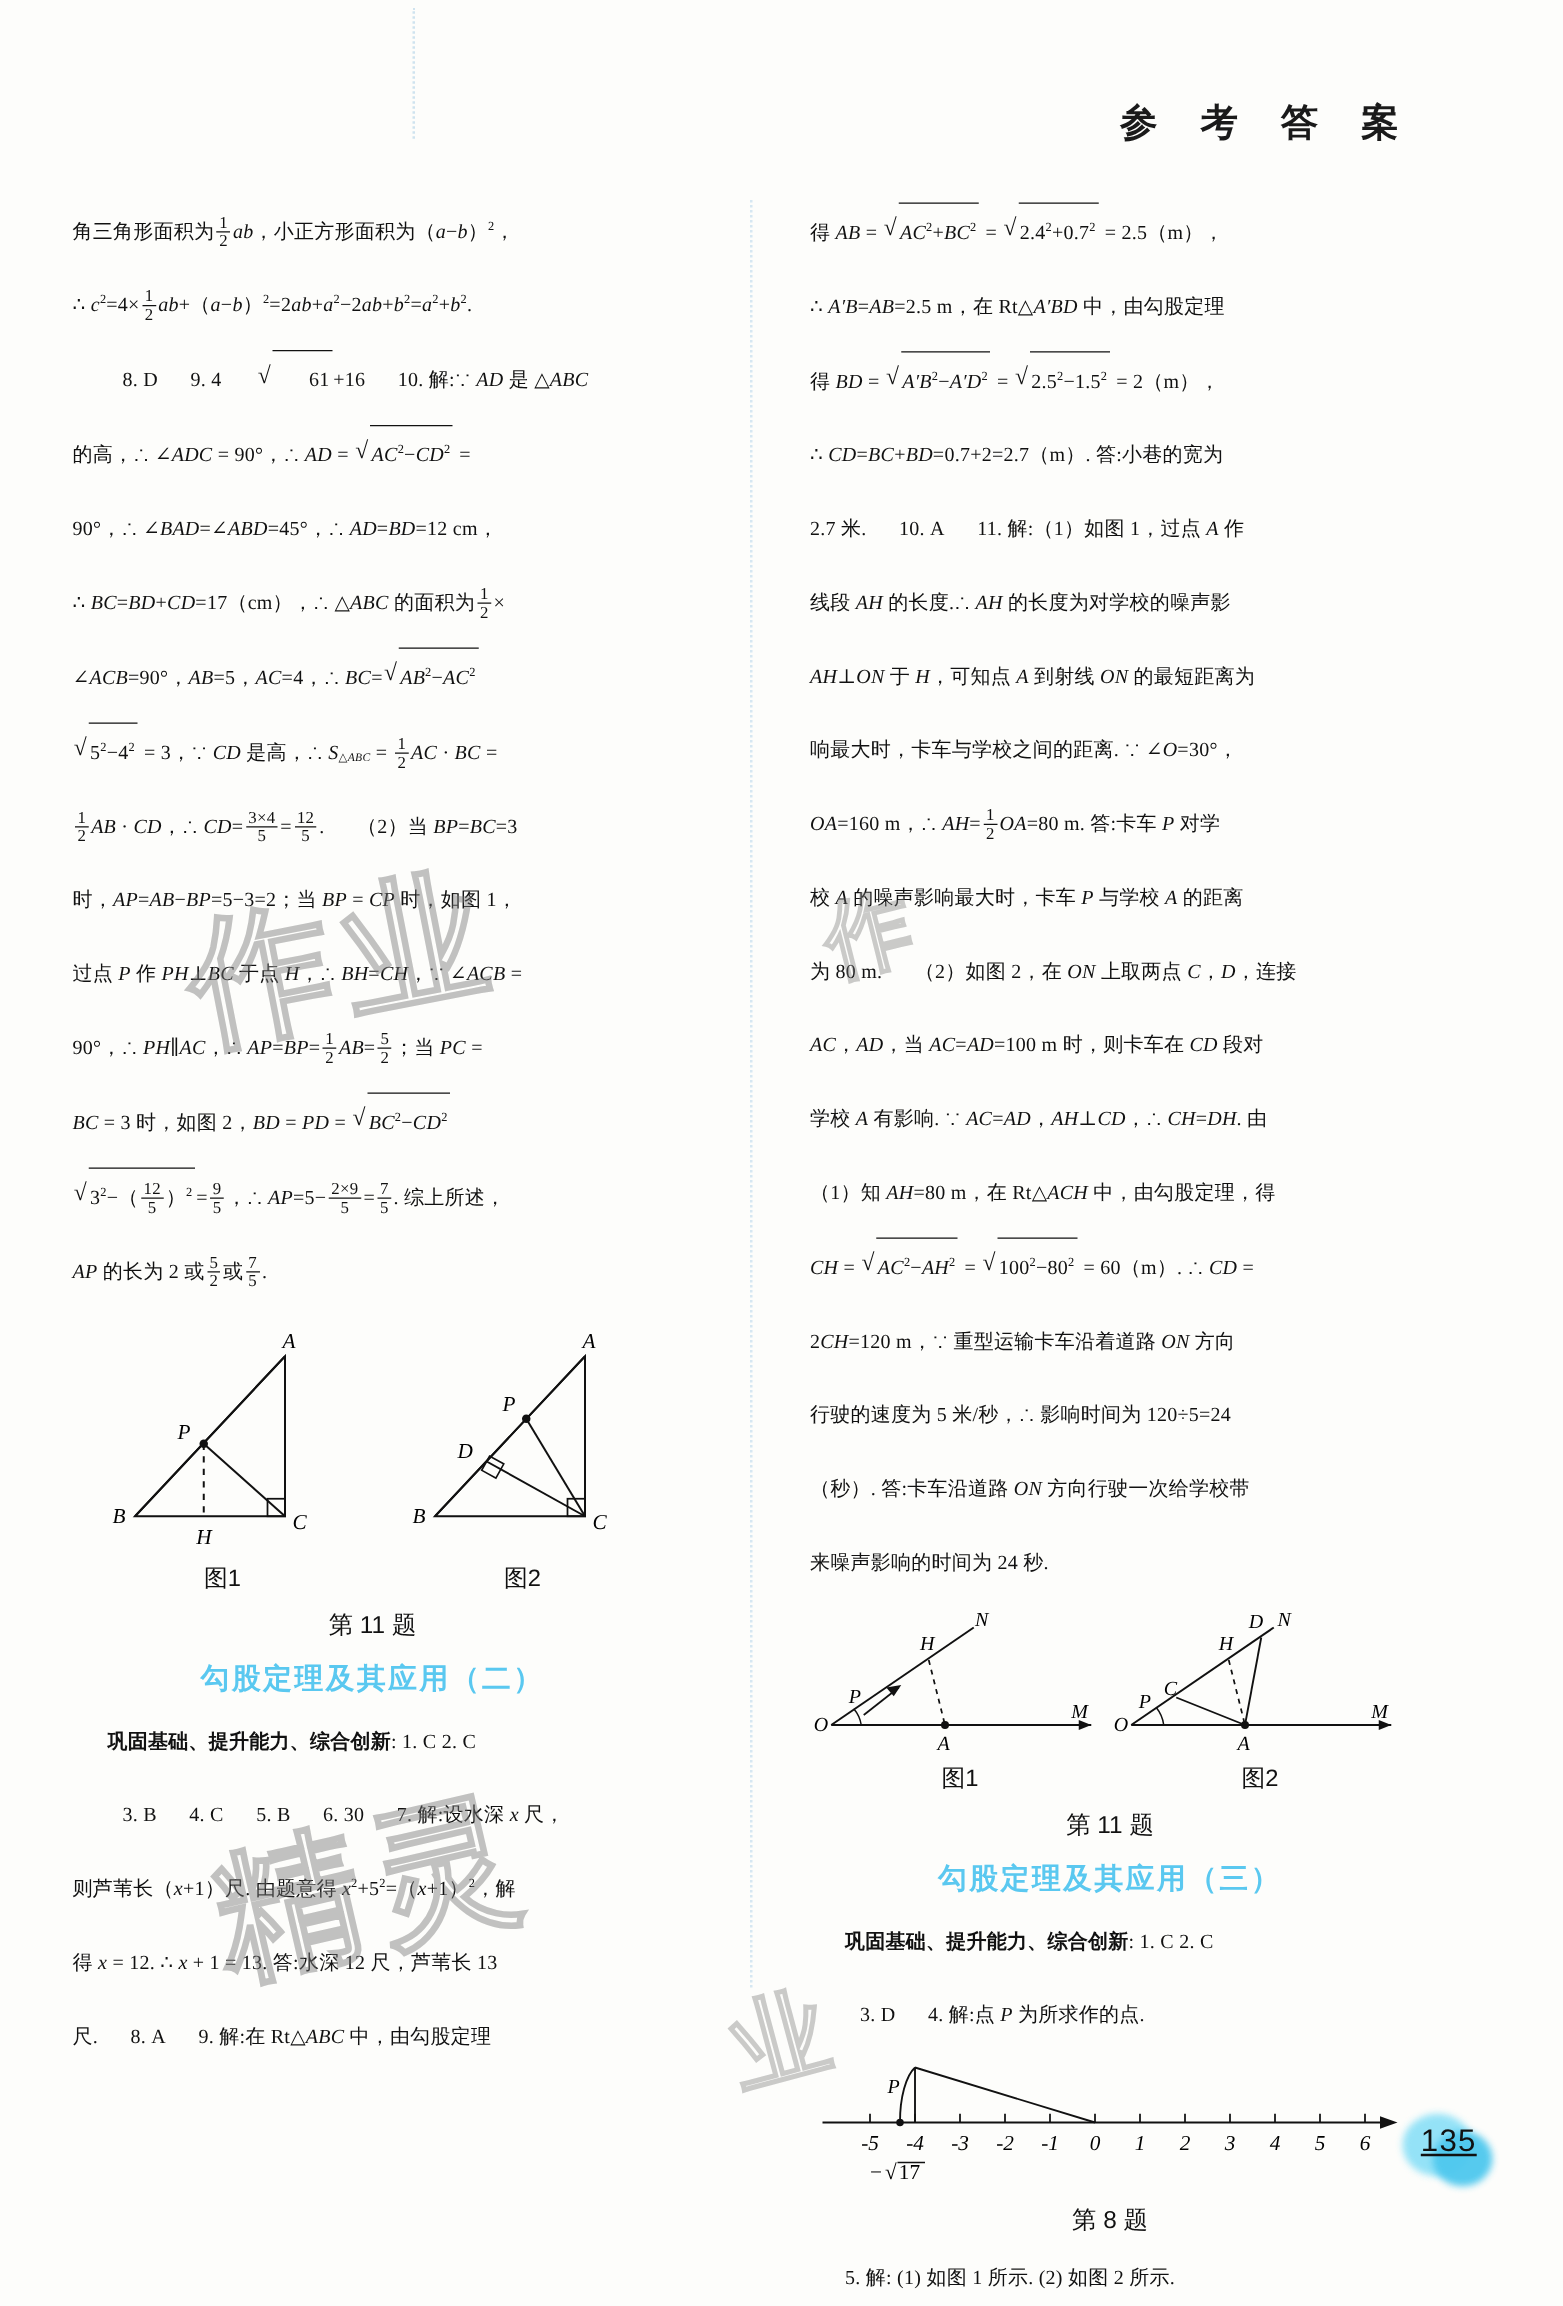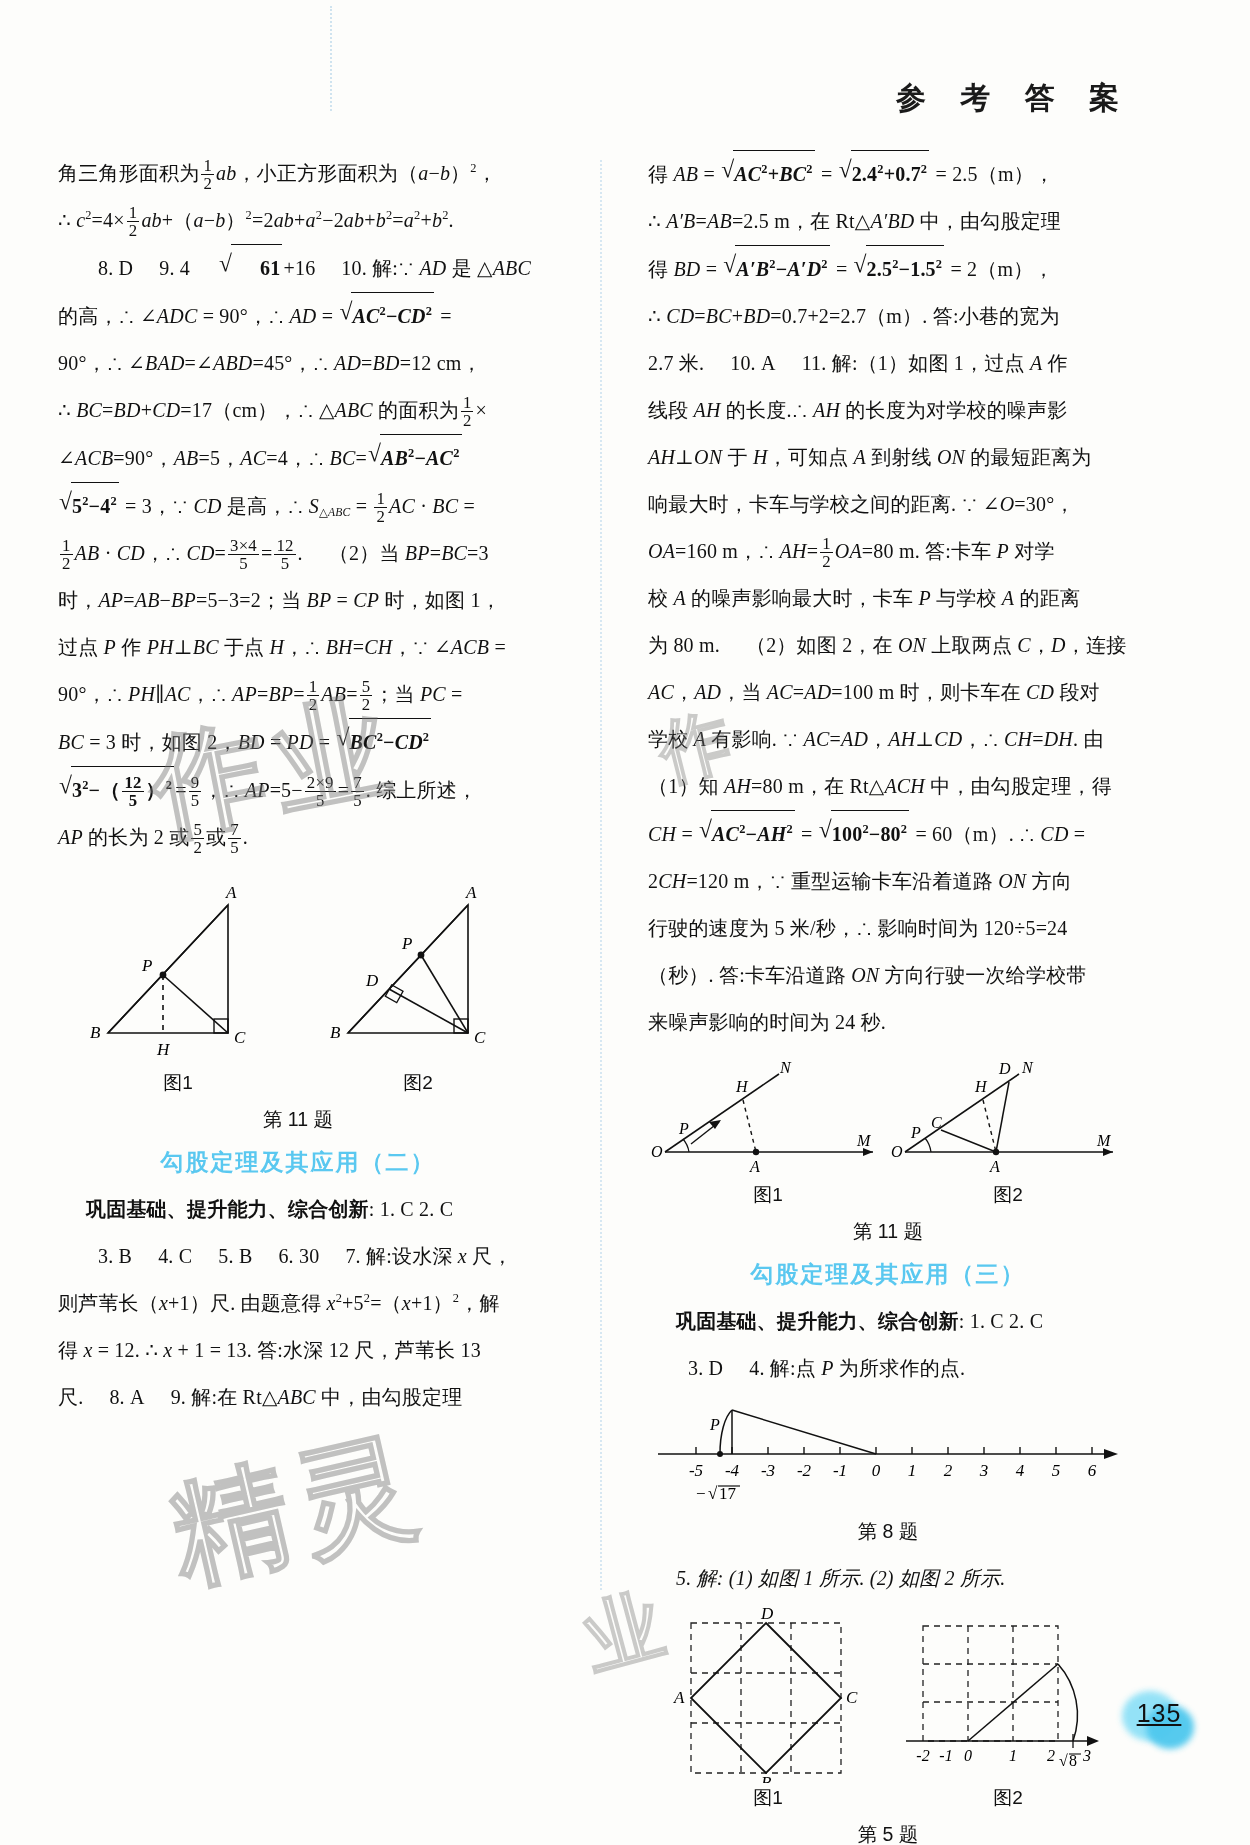--- a/index.html
+++ b/index.html
@@ -30,22 +30,22 @@
   
   .col{position:absolute;top:150px;width:480px;}
   .col-left{left:58px;}
   .col-right{left:648px;}
   .col-divider{
     position:absolute;left:600px;top:160px;width:0;height:1430px;
     border-left:2px dotted #d6e7f2;
   }
 
   p.line{
-    margin:0 0 0 0;
-    font-size:20px;
+    margin:12px 0 0 0;
+    font-size:16px;
     line-height:47px;
     letter-spacing:0.2px;
     white-space:nowrap;
   }
   p.indent{text-indent:28px;}
   .it{font-style:italic;font-family:"Liberation Serif","DejaVu Serif",serif;}
   .up{font-style:normal;}
   sup{font-size:0.62em;vertical-align:super;line-height:0;}
   sub{font-size:0.58em;vertical-align:-0.22em;line-height:0;}
   .sp{display:inline-block;width:12px;}
@@ -58,21 +58,21 @@
     margin:0 2px;
   }
   .frac .num{display:block;padding:0 2px;}
   .frac .den{display:block;border-top:1.4px solid #111;padding:0 2px;}
 
   
   .rad{display:inline-block;position:relative;padding-left:12px;margin:0 1px;}
   .rad::before{
     content:"\221A";position:absolute;left:0;top:-0.18em;font-size:1.18em;
   }
-  .rad .bar{display:inline-block;border-top:1.3px solid #111;padding:0 2px 0 1px;font-weight:bold;}
+  .rad .bar{display:inline-block;border-top:1.3px solid #111;padding:0 2px 0 1px;}
 
   
   .sec-head{
     text-align:center;color:#5ac8f0;
     font-family:"Liberation Sans","DejaVu Sans",sans-serif;
     font-weight:bold;font-size:23px;letter-spacing:2px;
     margin:14px 0 8px 0;
   }
   .bold-zh{
     font-family:"Liberation Sans","DejaVu Sans",sans-serif;
@@ -351,21 +351,21 @@
           <text x="444" y="78">6</text>
         </g>
         <text class="up" x="48" y="101" font-size="17">−</text>
         <text class="up" x="60" y="101" font-size="17">√</text>
         <line x1="70" y1="88" x2="92" y2="88" stroke="#111" stroke-width="1.2"></line>
         <text class="up" x="71" y="101" font-size="17">17</text>
       </svg>
       <div class="fig-title">第 8 题</div>
     </div>
 
-    <p class="line indent" style="margin-top:10px;font-style:italic;"><span>5. 解: (1) 如图 1 所示.   (2) 如图 2 所示.</span></p>
+    <p class="line indent" style="margin-top:10px;"><span>5. 解: (1) 如图 1 所示.   (2) 如图 2 所示.</span></p>
 
     <div style="margin-top:6px;">
       <div class="fig-row">
         <div class="fig-box">
           <svg width="215" height="175" viewBox="0 0 215 175">
             <g stroke="#222" stroke-width="1.3" stroke-dasharray="6,5" fill="none">
               <rect x="30" y="15" width="150" height="150"></rect>
               <line x1="80" y1="15" x2="80" y2="165"></line>
               <line x1="130" y1="15" x2="130" y2="165"></line>
               <line x1="30" y1="65" x2="180" y2="65"></line>

